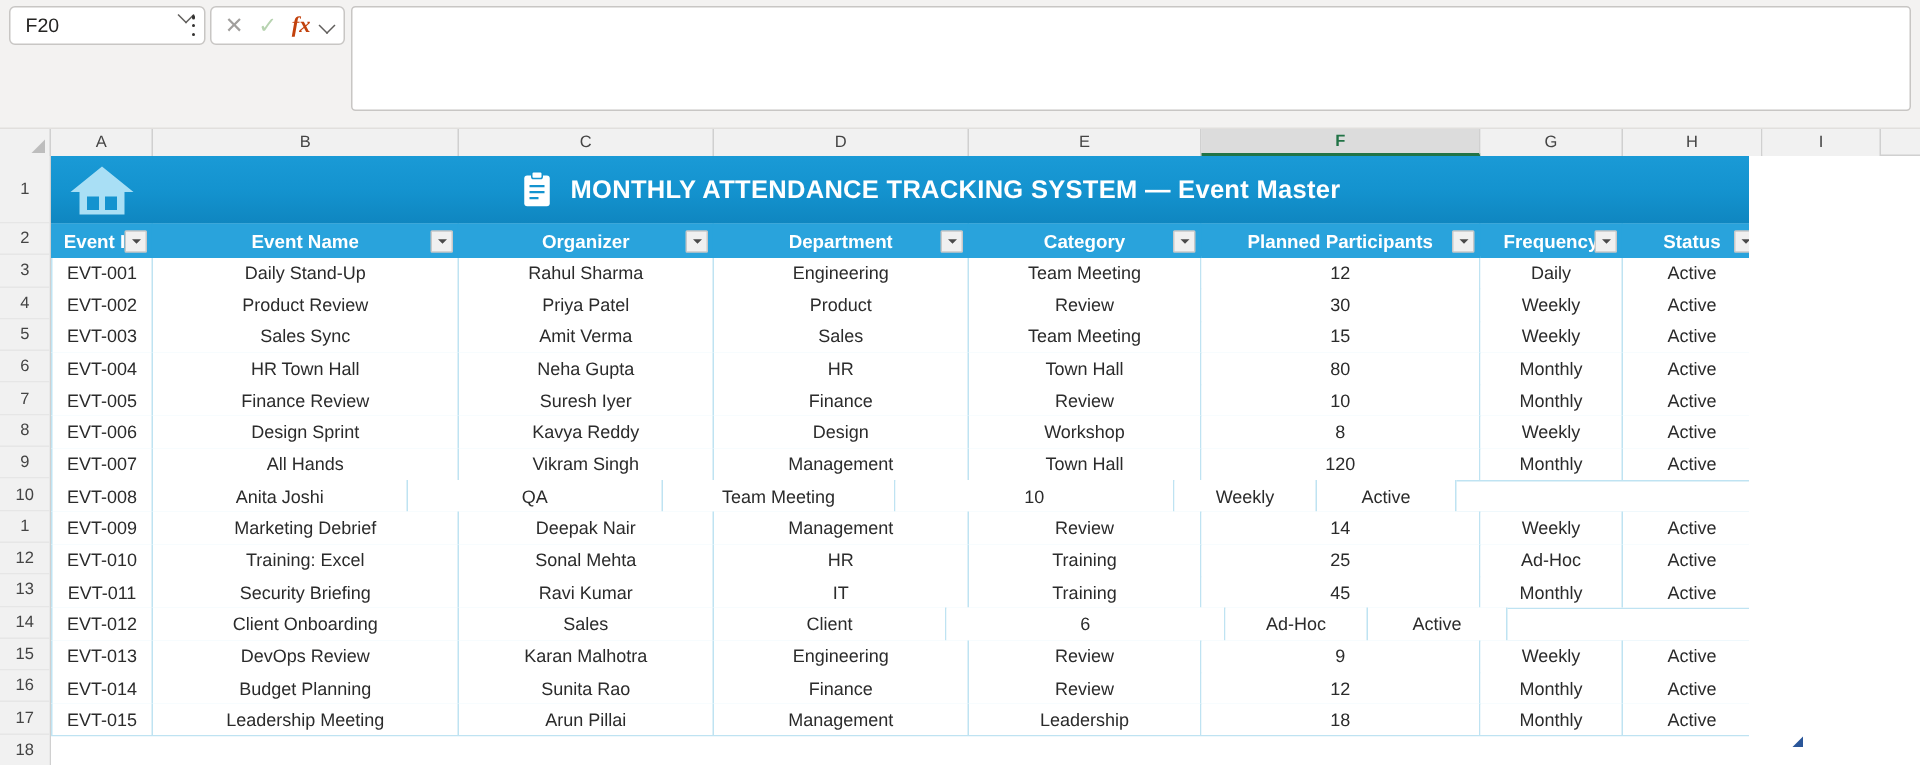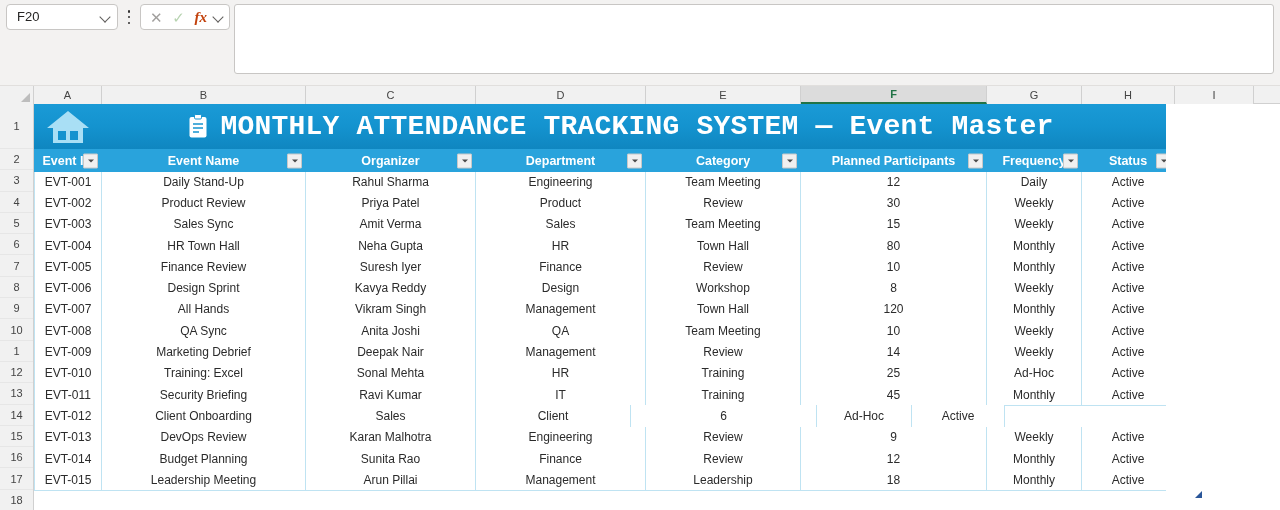--- a/index.html
+++ b/index.html
@@ -13,25 +13,25 @@
 
   
   #formula-strip {
     position: relative;
     height: 86px;
     background: #f3f2f1;
     border-bottom: 1px solid #e1dfdd;
   }
   #name-box {
     position: absolute; left: 6px; top: 4px;
-    width: 112px; height: 26px;
+    width: 131px; height: 26px;
     background: #ffffff;
     border: 1px solid #c8c6c4;
     border-radius: 4px;
-    display: flex; align-items: center;
+    display: flex; align-items: flex-start;
     padding: 0 6px 0 10px;
   }
   #name-box-value {
     flex: 1;
     font-size: 13px;
     color: #252423;
     line-height: 24px;
   }
   .chev {
     width: 11px; height: 11px;
@@ -190,25 +190,24 @@
   #banner-title-wrap {
     flex: 1;
     display: flex;
     align-items: center;
     justify-content: center;
     gap: 12px;
     padding-right: 60px;
   }
   #banner-title {
     color: #ffffff;
-    font-size: 28px;
+    font-size: 17px;
     font-weight: bold;
     letter-spacing: 0.2px;
     white-space: nowrap;
-    font-family: Liberation Mono, monospace;
   }
 
   
   #hdrrow {
     height: 23px;
     width: 1166px;
     display: flex;
     background: #29a3dc;
   }
   .hcell {
@@ -499,21 +498,20 @@
           <div class="dcell w-b">All Hands</div>
           <div class="dcell w-c">Vikram Singh</div>
           <div class="dcell w-d">Management</div>
           <div class="dcell w-e">Town Hall</div>
           <div class="dcell w-f">120</div>
           <div class="dcell w-g">Monthly</div>
           <div class="dcell w-h">Active</div>
         </div>
         <div class="drow">
           <div class="dcell w-a first">EVT-008</div>
-          <div class="dcell w-b">QA Sync</div>
           <div class="dcell w-c">Anita Joshi</div>
           <div class="dcell w-d">QA</div>
           <div class="dcell w-e">Team Meeting</div>
           <div class="dcell w-f">10</div>
           <div class="dcell w-g">Weekly</div>
           <div class="dcell w-h">Active</div>
         </div>
         <div class="drow">
           <div class="dcell w-a first">EVT-009</div>
           <div class="dcell w-b">Marketing Debrief</div>

